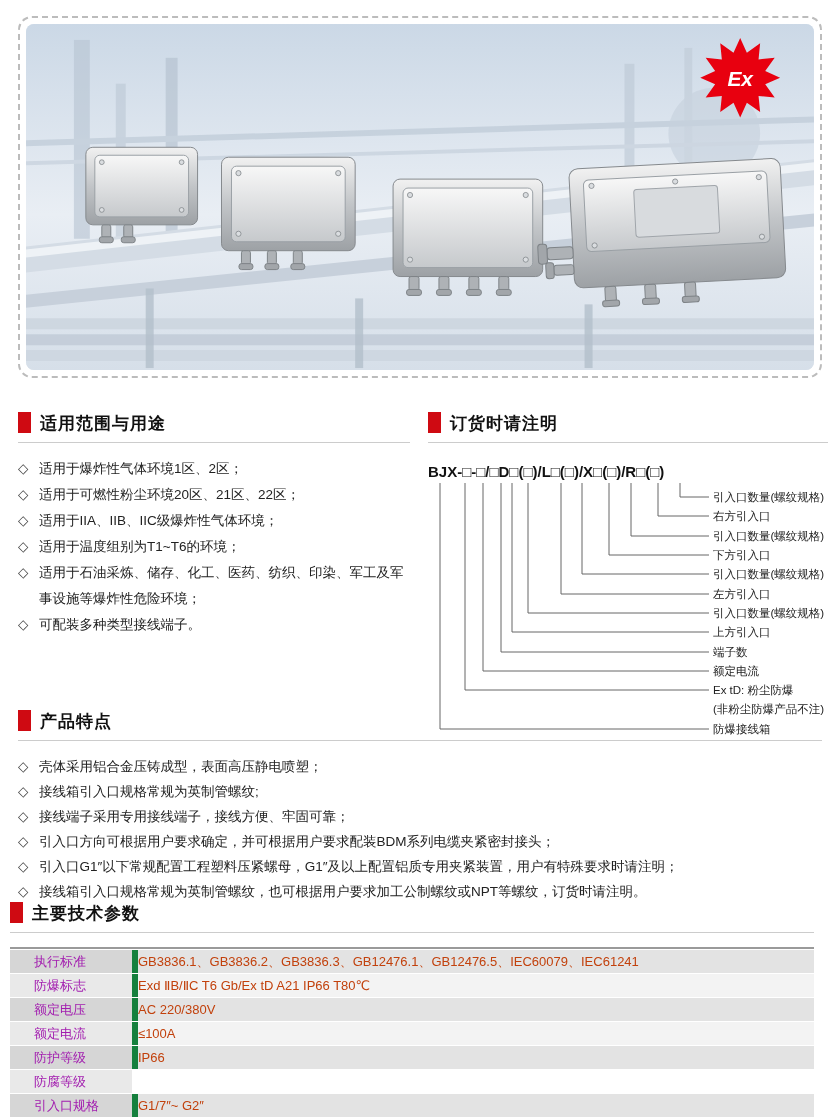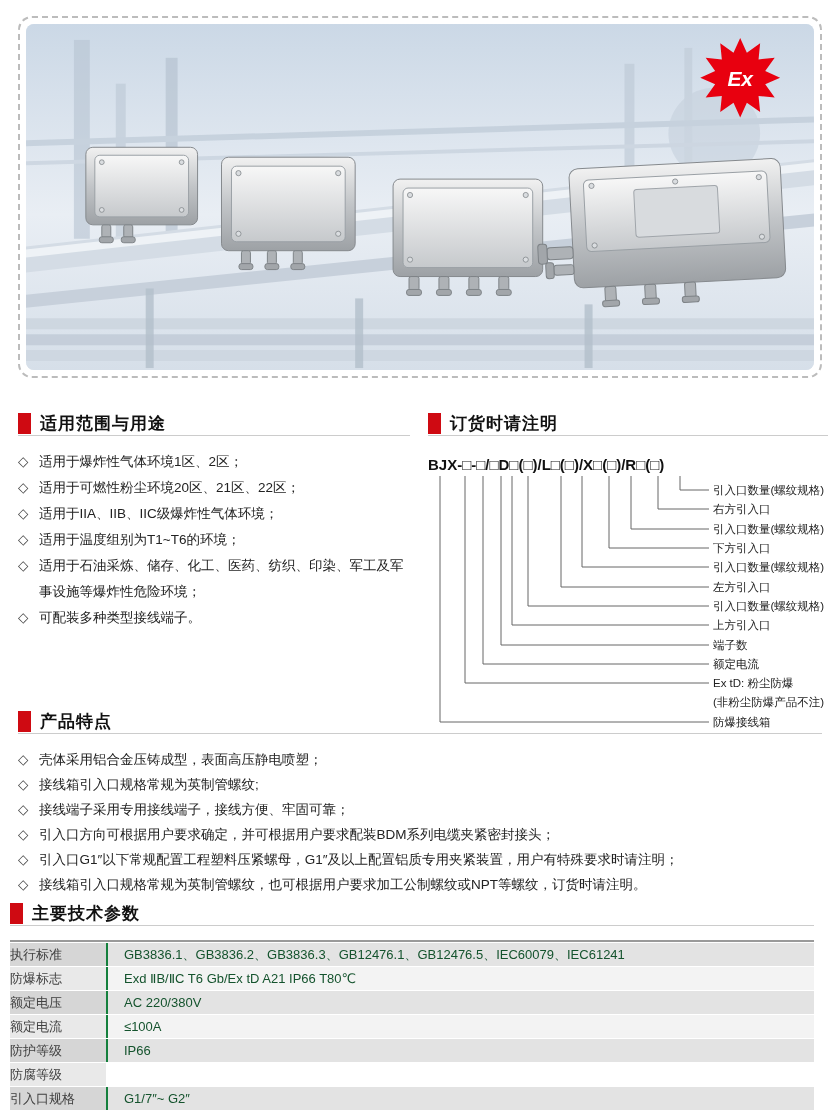--- a/index.html
+++ b/index.html
@@ -11,41 +11,41 @@
   .photo{width:100%;height:100%;border-radius:8px;overflow:hidden;background:#dfe6ee}
   .photo svg{display:block;width:100%;height:100%}
 
   
   .sec{position:absolute}
   .sec-usage{left:18px;top:412px;width:392px}
   .sec-model{left:428px;top:412px;width:400px}
   .sec-features{left:18px;top:710px;width:804px}
   .sec-specs{left:10px;top:902px;width:804px}
 
-  .sec-h{display:flex;align-items:center;gap:9px;border-bottom:1px solid #cccccc;}
+  .sec-h{display:flex;align-items:flex-start;gap:9px;border-bottom:1px solid #cccccc;padding-bottom:7px}
   .red-sq{width:13px;height:21px;background:#cf0a12;flex:0 0 auto}
   .sec-h h2{font-size:17px;font-weight:bold;color:#111;letter-spacing:1px}
 
   .dlist{list-style:none;margin-top:13px}
   .dlist li{position:relative;padding-left:21px;font-size:13.5px;line-height:26px;color:#222}
   .sec-features .dlist li{line-height:25px}
   .dlist .dia{position:absolute;left:0;top:0;color:#444}
 
   
   .model-diagram{margin-top:20px}
   .model-diagram svg{display:block}
   .mcode{font-size:15px;font-weight:bold;fill:#111}
   .mlbl{font-size:11.5px;fill:#222}
   .mline{fill:none;stroke:#666;stroke-width:1}
 
   
   .spec-table{margin-top:14px;border-top:2px solid #9a9a9a}
   .srow{display:flex;height:23px;margin-top:1px;font-size:13px}
-  .srow .k{width:96px;display:flex;align-items:center;padding-left:0;color:#404040}
-  .srow .v{flex:1;display:flex;align-items:center;padding-left:16px;border-left:2px solid #15803d;color:#14532d}
+  .srow .k{width:122px;display:flex;align-items:center;padding-left:24px;color:#a21caf}
+  .srow .v{flex:1;display:flex;align-items:center;padding-left:0;border-left:6px solid #15803d;color:#c2410c}
   .srow.odd .k{background:#d6d6d6}.srow.odd .v{background:#e3e3e3}
   .srow.even .k{background:#e9e9e9}.srow.even .v{background:#f3f3f3}
 </style>
 </head>
 <body>
 
 <div class="banner">
   <div class="photo">
     <svg viewBox="0 0 790 348" preserveAspectRatio="none">
       <defs>

